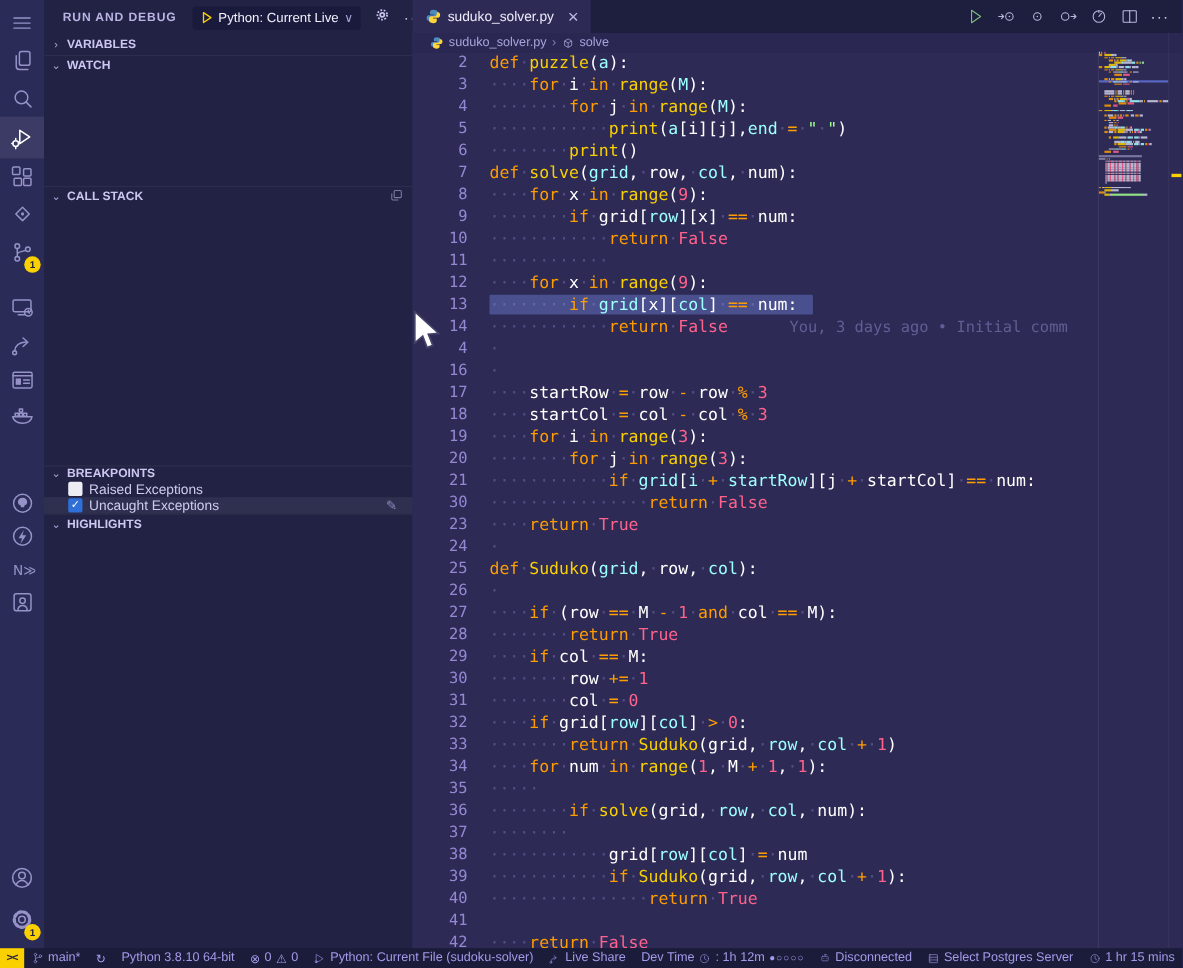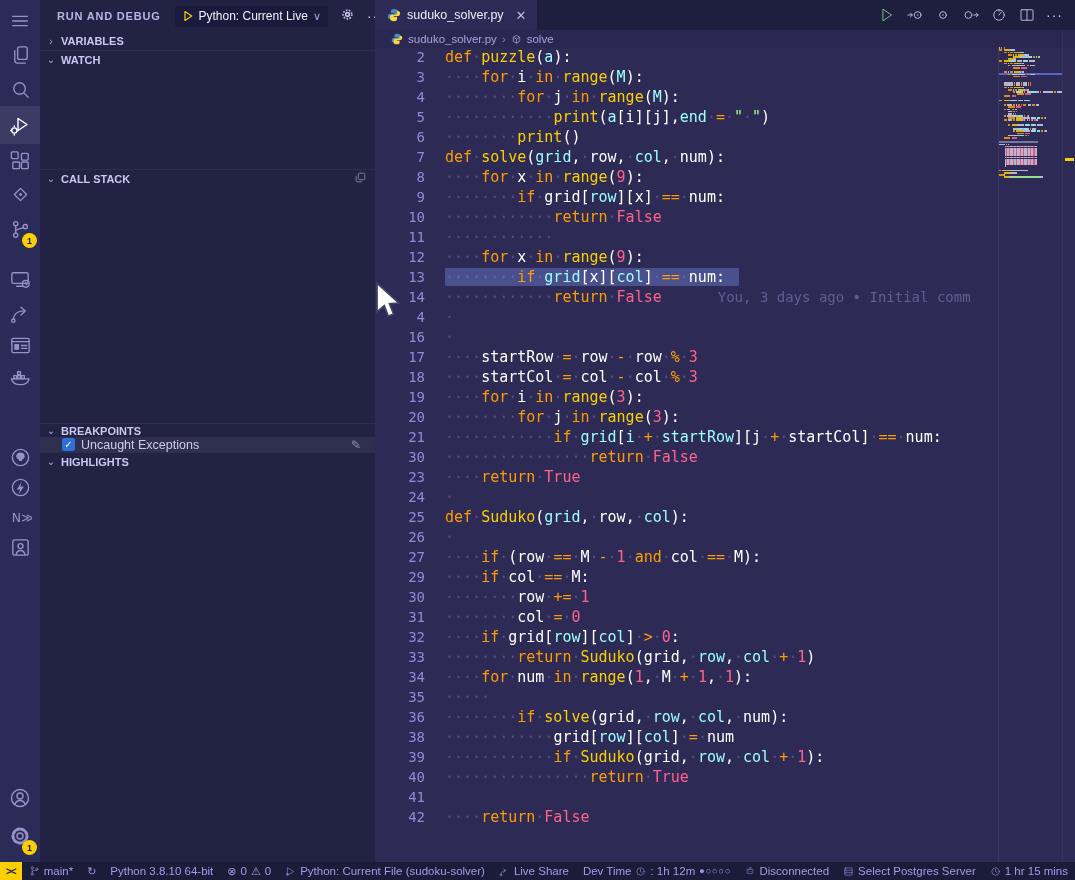--- a/index.html
+++ b/index.html
@@ -243,20 +243,24 @@
       <span class="cs-actions"><svg width="13" height="13" viewBox="0 0 24 24" style="stroke:#C9C4EF;fill:none;stroke-width:1.8">
             <rect x="8" y="4" width="12" height="12" rx="2"></rect>
             <path d="M4 9v9a2 2 0 0 0 2 2h9"></path>
           </svg></span>
     </div>
     <div style="height:236px"></div>
 
     <div class="sec-head" style="height:14px">
       <span class="tw">⌄</span>
       <span>BREAKPOINTS</span>
+    </div>
+    <div class="bp-row">
+      <span class="cb"></span>
+      <span>Raised Exceptions</span>
     </div>
     <div class="bp-row sel">
       <span class="cb on"></span>
       <span>Uncaught Exceptions</span>
       <span class="pencil">✎</span>
     </div>
     <div class="sec-head">
       <span class="tw">⌄</span>
       <span>HIGHLIGHTS</span>
     </div>
@@ -346,28 +350,30 @@
         <div class="cl"><span class="ln">18</span><span class="lt"><span><span class="tk-w">····</span><span class="tk-v">startCol</span><span class="tk-w">·</span><span class="tk-o">=</span><span class="tk-w">·</span><span class="tk-v">col</span><span class="tk-w">·</span><span class="tk-o">-</span><span class="tk-w">·</span><span class="tk-v">col</span><span class="tk-w">·</span><span class="tk-o">%</span><span class="tk-w">·</span><span class="tk-n">3</span></span></span></div>
         <div class="cl"><span class="ln">19</span><span class="lt"><span><span class="tk-w">····</span><span class="tk-k">for</span><span class="tk-w">·</span><span class="tk-v">i</span><span class="tk-w">·</span><span class="tk-k">in</span><span class="tk-w">·</span><span class="tk-f">range</span><span class="tk-v">(</span><span class="tk-n">3</span><span class="tk-v">):</span></span></span></div>
         <div class="cl"><span class="ln">20</span><span class="lt"><span><span class="tk-w">········</span><span class="tk-k">for</span><span class="tk-w">·</span><span class="tk-v">j</span><span class="tk-w">·</span><span class="tk-k">in</span><span class="tk-w">·</span><span class="tk-f">range</span><span class="tk-v">(</span><span class="tk-n">3</span><span class="tk-v">):</span></span></span></div>
         <div class="cl"><span class="ln">21</span><span class="lt"><span><span class="tk-w">············</span><span class="tk-k">if</span><span class="tk-w">·</span><span class="tk-p">grid</span><span class="tk-v">[</span><span class="tk-p">i</span><span class="tk-w">·</span><span class="tk-o">+</span><span class="tk-w">·</span><span class="tk-p">startRow</span><span class="tk-v">][</span><span class="tk-v">j</span><span class="tk-w">·</span><span class="tk-o">+</span><span class="tk-w">·</span><span class="tk-v">startCol</span><span class="tk-v">]</span><span class="tk-w">·</span><span class="tk-o">==</span><span class="tk-w">·</span><span class="tk-v">num:</span></span></span></div>
         <div class="cl"><span class="ln">30</span><span class="lt"><span><span class="tk-w">················</span><span class="tk-k">return</span><span class="tk-w">·</span><span class="tk-n">False</span></span></span></div>
         <div class="cl"><span class="ln">23</span><span class="lt"><span><span class="tk-w">····</span><span class="tk-k">return</span><span class="tk-w">·</span><span class="tk-n">True</span></span></span></div>
         <div class="cl"><span class="ln">24</span><span class="lt"><span><span class="tk-w">·</span></span></span></div>
         <div class="cl"><span class="ln">25</span><span class="lt"><span><span class="tk-k">def</span><span class="tk-w">·</span><span class="tk-f">Suduko</span><span class="tk-v">(</span><span class="tk-p">grid</span><span class="tk-v">,</span><span class="tk-w">·</span><span class="tk-v">row</span><span class="tk-v">,</span><span class="tk-w">·</span><span class="tk-p">col</span><span class="tk-v">):</span></span></span></div>
         <div class="cl"><span class="ln">26</span><span class="lt"><span><span class="tk-w">·</span></span></span></div>
         <div class="cl"><span class="ln">27</span><span class="lt"><span><span class="tk-w">····</span><span class="tk-k">if</span><span class="tk-w">·</span><span class="tk-v">(row</span><span class="tk-w">·</span><span class="tk-o">==</span><span class="tk-w">·</span><span class="tk-v">M</span><span class="tk-w">·</span><span class="tk-o">-</span><span class="tk-w">·</span><span class="tk-n">1</span><span class="tk-w">·</span><span class="tk-k">and</span><span class="tk-w">·</span><span class="tk-v">col</span><span class="tk-w">·</span><span class="tk-o">==</span><span class="tk-w">·</span><span class="tk-v">M):</span></span></span></div>
+        <div class="cl"><span class="ln">28</span><span class="lt"><span><span class="tk-w">········</span><span class="tk-k">return</span><span class="tk-w">·</span><span class="tk-n">True</span></span></span></div>
         <div class="cl"><span class="ln">29</span><span class="lt"><span><span class="tk-w">····</span><span class="tk-k">if</span><span class="tk-w">·</span><span class="tk-v">col</span><span class="tk-w">·</span><span class="tk-o">==</span><span class="tk-w">·</span><span class="tk-v">M:</span></span></span></div>
         <div class="cl"><span class="ln">30</span><span class="lt"><span><span class="tk-w">········</span><span class="tk-v">row</span><span class="tk-w">·</span><span class="tk-o">+=</span><span class="tk-w">·</span><span class="tk-n">1</span></span></span></div>
         <div class="cl"><span class="ln">31</span><span class="lt"><span><span class="tk-w">········</span><span class="tk-v">col</span><span class="tk-w">·</span><span class="tk-o">=</span><span class="tk-w">·</span><span class="tk-n">0</span></span></span></div>
         <div class="cl"><span class="ln">32</span><span class="lt"><span><span class="tk-w">····</span><span class="tk-k">if</span><span class="tk-w">·</span><span class="tk-v">grid[</span><span class="tk-p">row</span><span class="tk-v">][</span><span class="tk-p">col</span><span class="tk-v">]</span><span class="tk-w">·</span><span class="tk-o">&gt;</span><span class="tk-w">·</span><span class="tk-n">0</span><span class="tk-v">:</span></span></span></div>
         <div class="cl"><span class="ln">33</span><span class="lt"><span><span class="tk-w">········</span><span class="tk-k">return</span><span class="tk-w">·</span><span class="tk-f">Suduko</span><span class="tk-v">(grid,</span><span class="tk-w">·</span><span class="tk-p">row</span><span class="tk-v">,</span><span class="tk-w">·</span><span class="tk-p">col</span><span class="tk-w">·</span><span class="tk-o">+</span><span class="tk-w">·</span><span class="tk-n">1</span><span class="tk-v">)</span></span></span></div>
         <div class="cl"><span class="ln">34</span><span class="lt"><span><span class="tk-w">····</span><span class="tk-k">for</span><span class="tk-w">·</span><span class="tk-v">num</span><span class="tk-w">·</span><span class="tk-k">in</span><span class="tk-w">·</span><span class="tk-f">range</span><span class="tk-v">(</span><span class="tk-n">1</span><span class="tk-v">,</span><span class="tk-w">·</span><span class="tk-v">M</span><span class="tk-w">·</span><span class="tk-o">+</span><span class="tk-w">·</span><span class="tk-n">1</span><span class="tk-v">,</span><span class="tk-w">·</span><span class="tk-n">1</span><span class="tk-v">):</span></span></span></div>
         <div class="cl"><span class="ln">35</span><span class="lt"><span><span class="tk-w">·····</span></span></span></div>
         <div class="cl"><span class="ln">36</span><span class="lt"><span><span class="tk-w">········</span><span class="tk-k">if</span><span class="tk-w">·</span><span class="tk-f">solve</span><span class="tk-v">(grid,</span><span class="tk-w">·</span><span class="tk-p">row</span><span class="tk-v">,</span><span class="tk-w">·</span><span class="tk-p">col</span><span class="tk-v">,</span><span class="tk-w">·</span><span class="tk-v">num</span><span class="tk-v">):</span></span></span></div>
+        <div class="cl"><span class="ln">37</span><span class="lt"><span><span class="tk-w">········</span></span></span></div>
         <div class="cl"><span class="ln">38</span><span class="lt"><span><span class="tk-w">············</span><span class="tk-v">grid[</span><span class="tk-p">row</span><span class="tk-v">][</span><span class="tk-p">col</span><span class="tk-v">]</span><span class="tk-w">·</span><span class="tk-o">=</span><span class="tk-w">·</span><span class="tk-v">num</span></span></span></div>
         <div class="cl"><span class="ln">39</span><span class="lt"><span><span class="tk-w">············</span><span class="tk-k">if</span><span class="tk-w">·</span><span class="tk-f">Suduko</span><span class="tk-v">(grid,</span><span class="tk-w">·</span><span class="tk-p">row</span><span class="tk-v">,</span><span class="tk-w">·</span><span class="tk-p">col</span><span class="tk-w">·</span><span class="tk-o">+</span><span class="tk-w">·</span><span class="tk-n">1</span><span class="tk-v">):</span></span></span></div>
         <div class="cl"><span class="ln">40</span><span class="lt"><span><span class="tk-w">················</span><span class="tk-k">return</span><span class="tk-w">·</span><span class="tk-n">True</span></span></span></div>
         <div class="cl"><span class="ln">41</span></div>
         <div class="cl"><span class="ln">42</span><span class="lt"><span><span class="tk-w">····</span><span class="tk-k">return</span><span class="tk-w">·</span><span class="tk-n">False</span></span></span></div>
       </div>
 
     <div class="minimap">
         <div class="mrow">
           <span class="ms mk-v" style="width: 1.15px;"></span>

